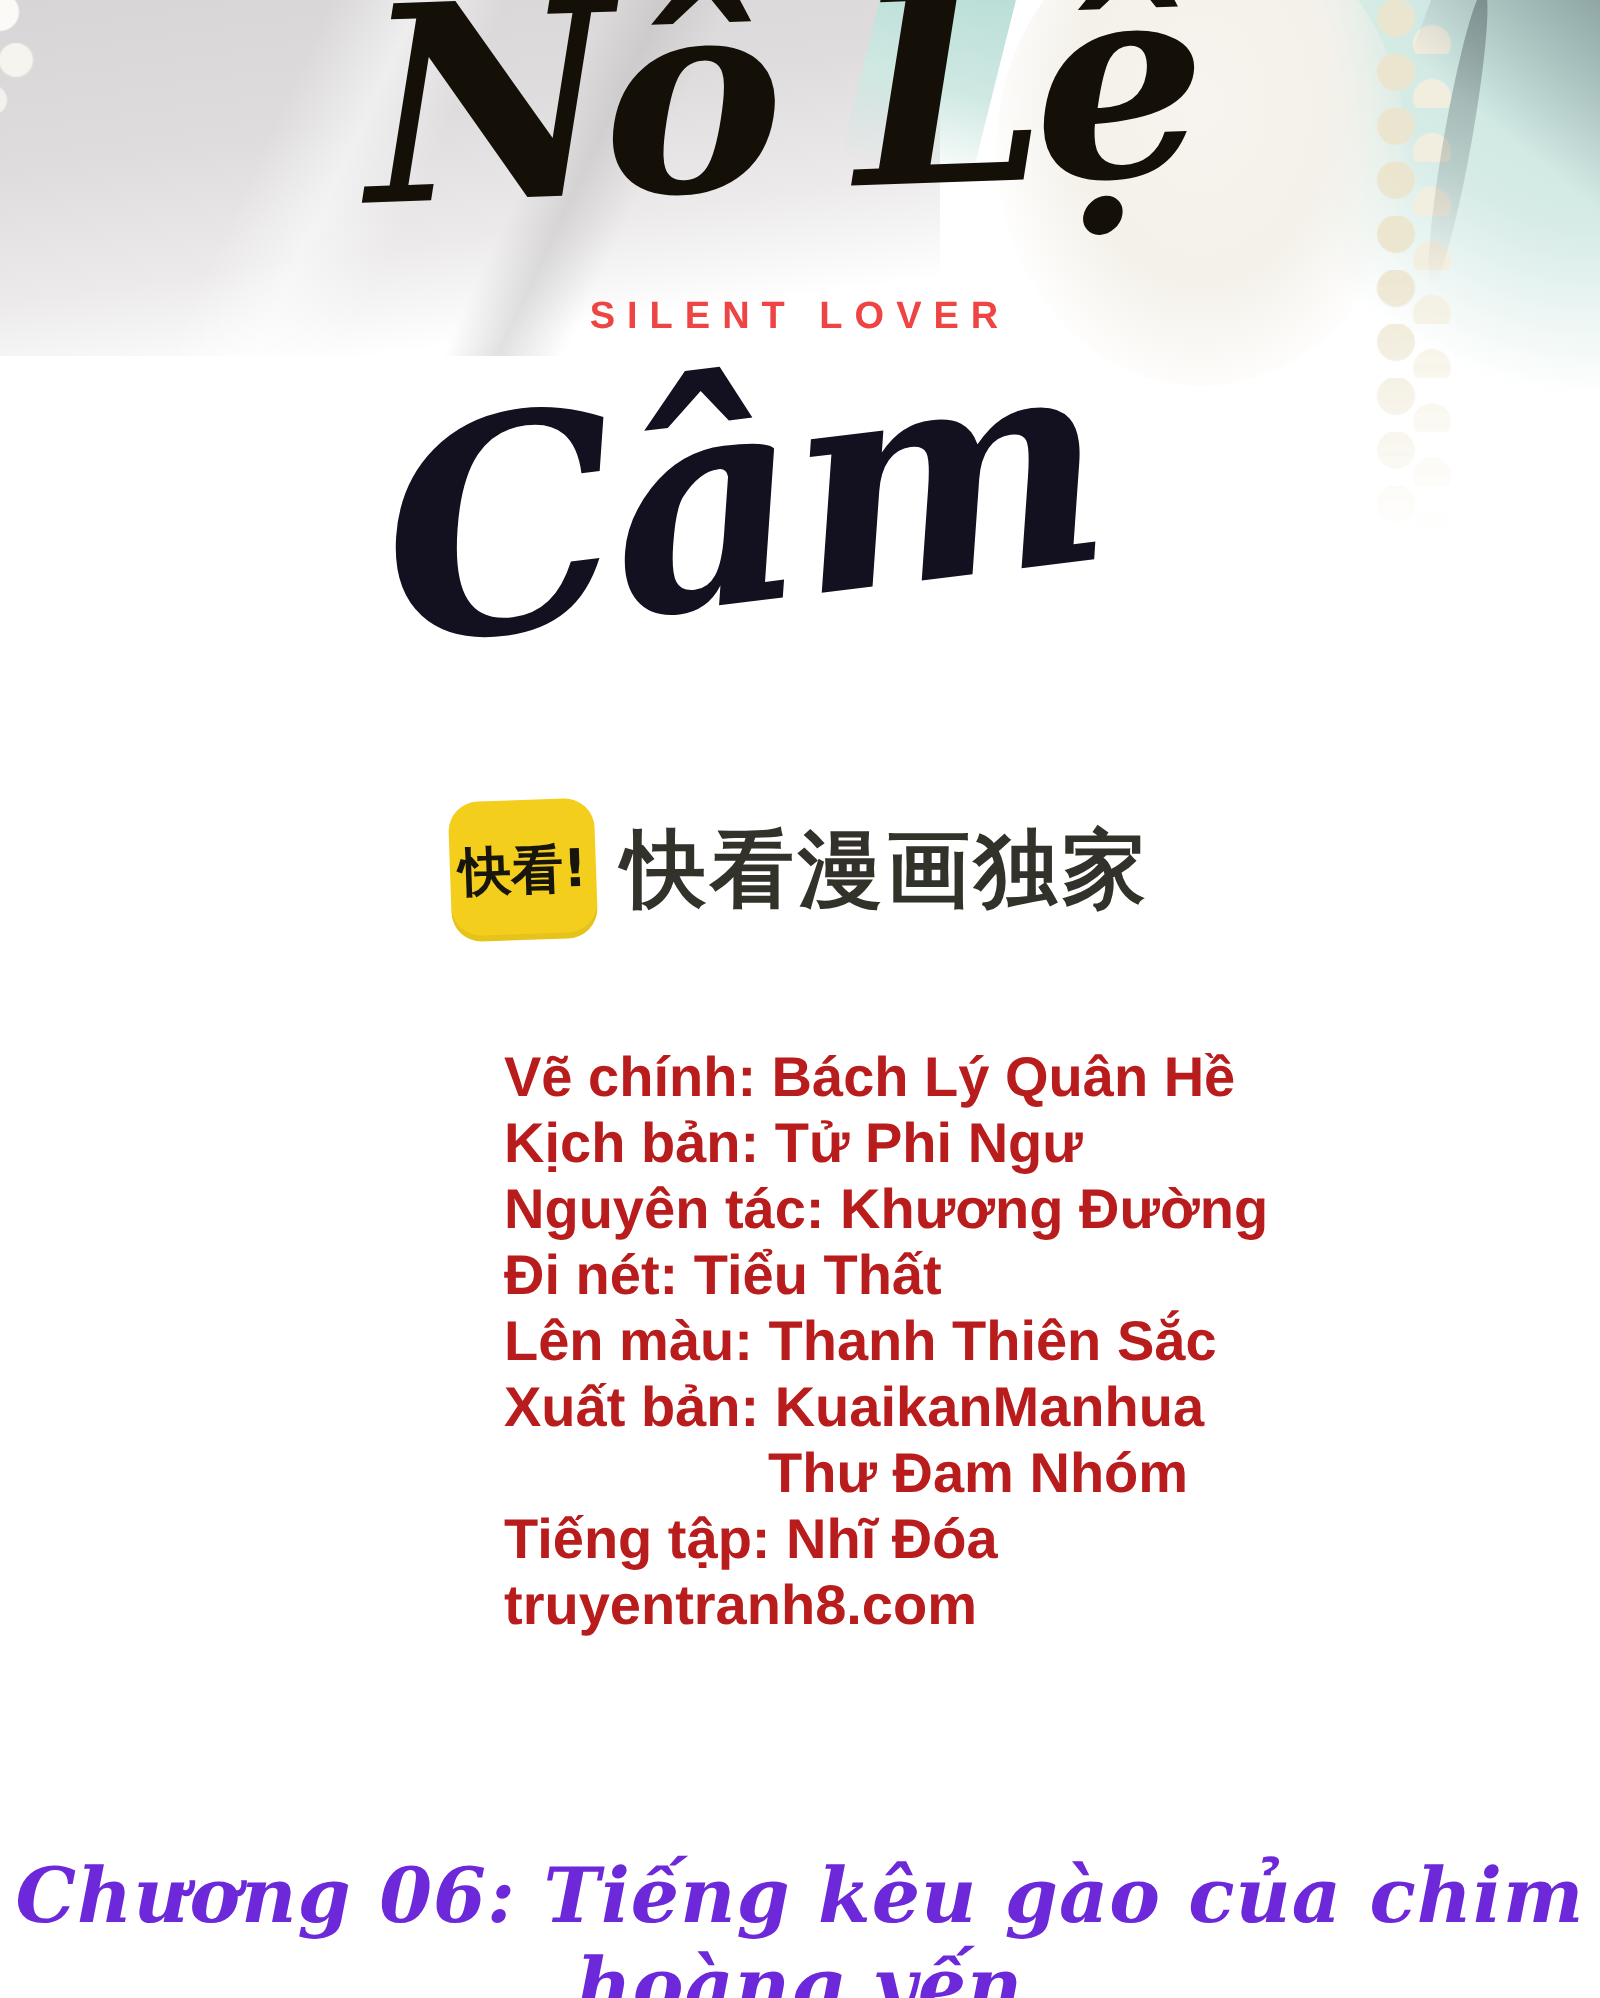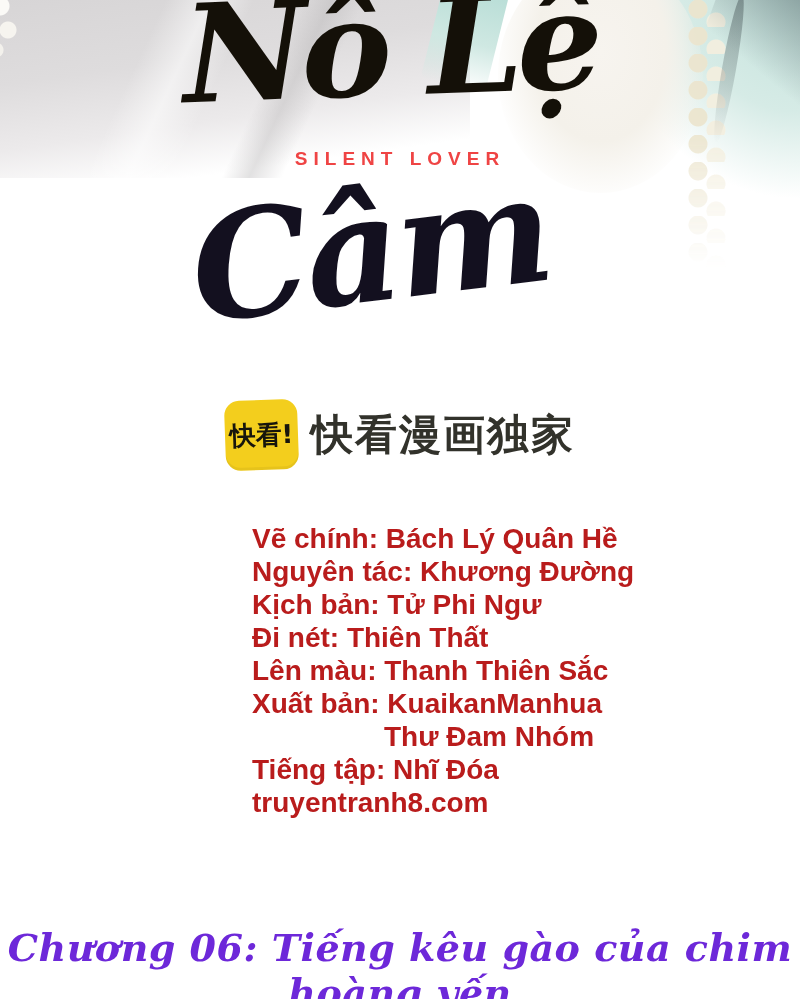--- a/index.html
+++ b/index.html
@@ -149,23 +149,23 @@
   <div class="title-sub">SILENT LOVER</div>
   <div class="title-script">Câm</div>
 
   <div class="publisher">
     <div class="logo-badge">快看!</div>
     <div class="logo-text">快看漫画独家</div>
   </div>
 
   <div class="credits">
     <div class="credit-line">Vẽ chính: Bách Lý Quân Hề</div>
+    <div class="credit-line">Kịch bản: Tử Phi Ngư</div>
     <div class="credit-line">Nguyên tác: Khương Đường</div>
-    <div class="credit-line">Kịch bản: Tử Phi Ngư</div>
-    <div class="credit-line">Đi nét: Thiên Thất</div>
+    <div class="credit-line">Đi nét: Tiểu Thất</div>
     <div class="credit-line">Lên màu: Thanh Thiên Sắc</div>
     <div class="credit-line">Xuất bản: KuaikanManhua</div>
     <div class="credit-line indent">Thư Đam Nhóm</div>
     <div class="credit-line">Tiếng tập: Nhĩ Đóa</div>
     <div class="credit-line">truyentranh8.com</div>
   </div>
 
   <div class="chapter">Chương 06: Tiếng kêu gào của chim hoàng yến</div>
 
 </div>

